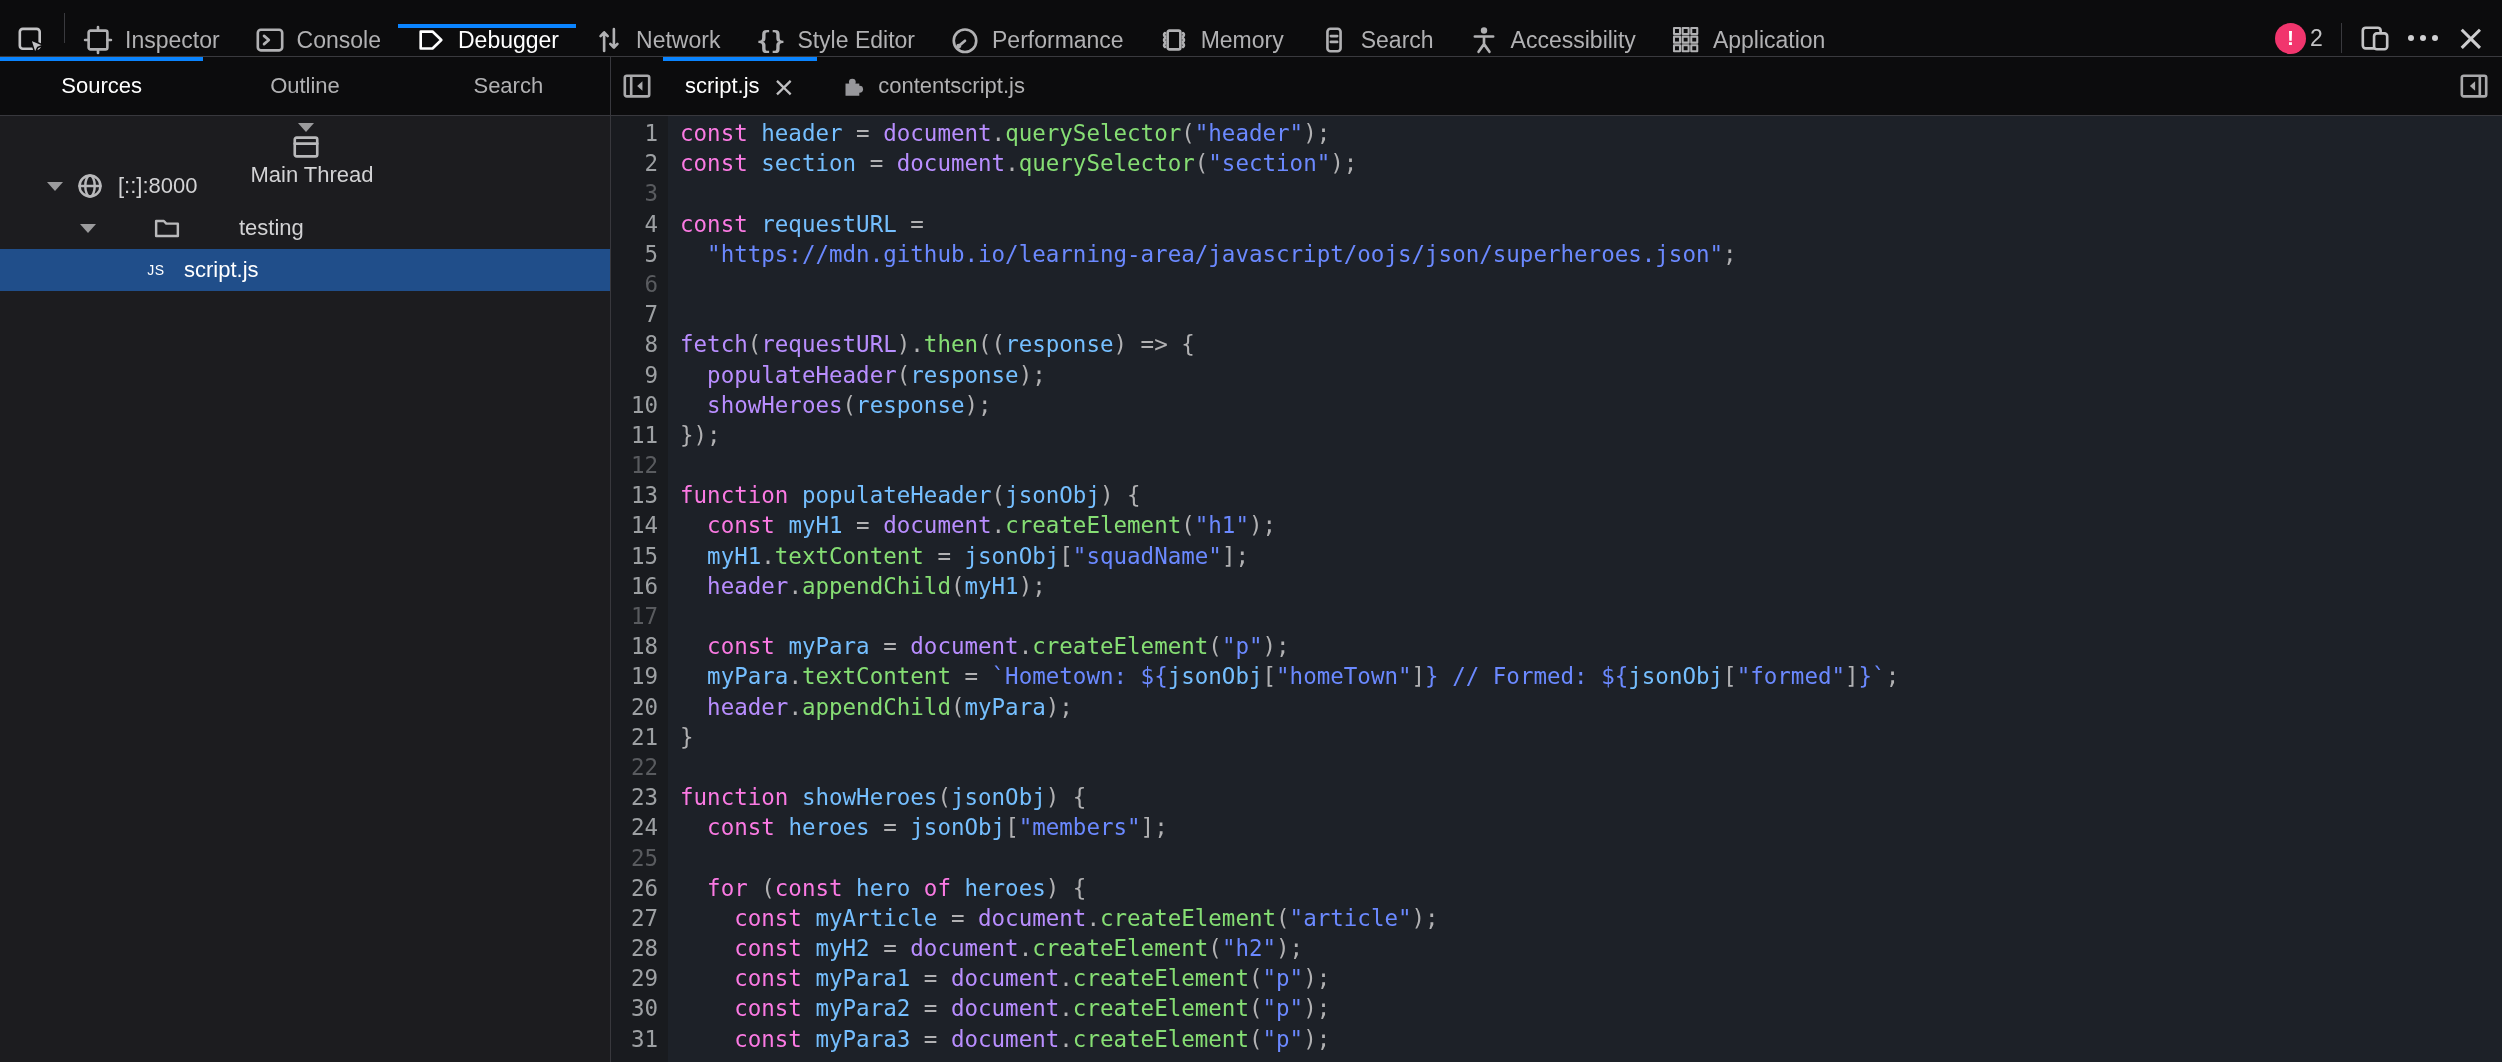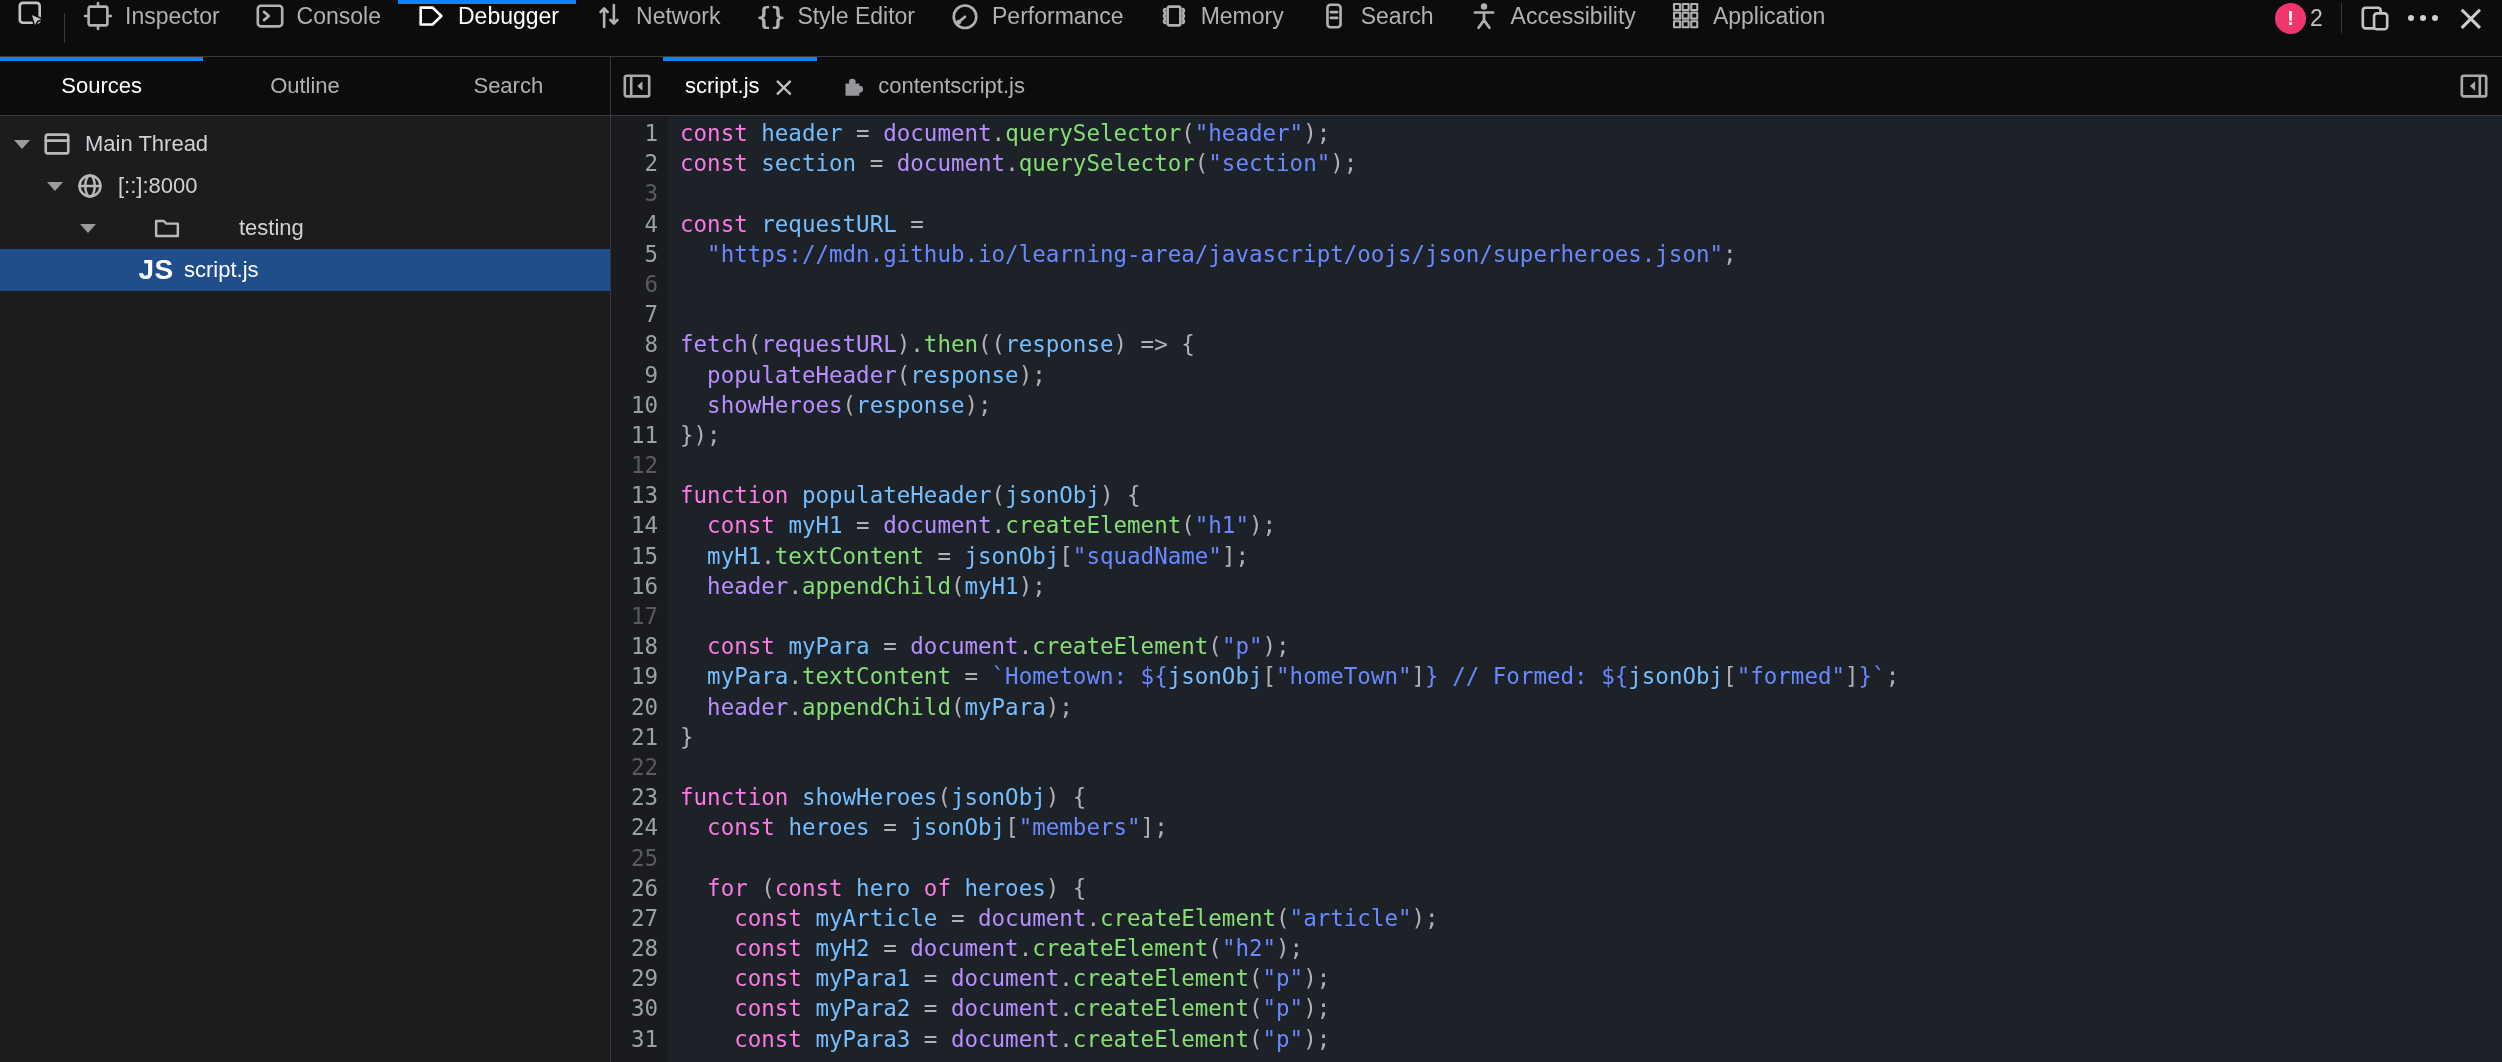--- a/index.html
+++ b/index.html
@@ -20,21 +20,21 @@
     --str:#6b89ff;
     --pun:#b1b1b3;
     --ln:#9da0a3;
     --ln-dim:#595b5f;
   }
   *{box-sizing:border-box;margin:0;padding:0}
   html,body{width:2502px;height:1062px;overflow:hidden;background:var(--bg-editor);
     font-family:"Liberation Sans",sans-serif;-webkit-font-smoothing:antialiased}
   
   .toolbar{height:57px;background:var(--bg-toolbar);border-bottom:1px solid #3a3a3e;
-    display:flex;align-items:flex-start;color:var(--txt)}
+    display:flex;align-items:flex-end;color:var(--txt)}
   .pick-btn{width:64px;display:flex;align-items:center;justify-content:center;color:#c3c3c5}
   .tb-sep{width:1px;height:30px;background:#3a3a3e;align-self:center}
   .tb-tabs{display:flex;align-items:stretch}
   .tb-tab{position:relative;display:flex;align-items:center;gap:11px;padding:0 17px;
     font-size:23px;color:var(--txt);cursor:default;white-space:nowrap}
   .tb-tab .ticon{display:flex;align-items:center;justify-content:center;width:32px;height:32px}
   .tb-tab.active{color:var(--txt-bright)}
   .tb-tab.active::before{content:"";position:absolute;top:0;left:0;right:0;height:4px;background:var(--accent)}
   .tb-spacer{flex:1}
   .tb-right{display:flex;align-items:center;gap:18px;padding-right:16px}
@@ -67,21 +67,21 @@
   .sources-pane{width:611px;background:var(--bg-panel);border-right:1px solid var(--border);
     padding-top:7px;overflow:hidden}
   .tree-row{height:42px;display:flex;align-items:center;font-size:22px;color:var(--txt-tree);
     white-space:nowrap}
   .tree-row.selected{background:var(--sel);color:#fff}
   .tri{width:0;height:0;border-left:8px solid transparent;border-right:8px solid transparent;
     border-top:9px solid #9b9b9d;margin-right:12px;flex:none}
   .tree-icon{display:flex;align-items:center;justify-content:center;width:30px;margin-right:13px;
     color:#b9b9bb;flex:none}
   .tree-row.selected .tree-icon{color:#e8e8ea}
-  .js-badge{font-weight:bold;font-size:28px;color:#fff;letter-spacing:0.5px}
+  .js-badge{font-weight:normal;font-size:14px;color:#fff;letter-spacing:0.5px}
   
   .editor{flex:1;overflow:hidden;position:relative;
     background:linear-gradient(90deg,var(--bg-gutter) 0 57px,var(--bg-editor) 57px);
     padding-top:2px;
     font-family:"DejaVu Sans Mono",monospace;font-size:22.5px;line-height:30.2px}
   .code-line{display:flex;height:30.2px}
   .ln{width:57px;flex:none;text-align:right;padding-right:10px;color:var(--ln)}
   .ln.dim{color:var(--ln-dim)}
   .lc{padding-left:12px;white-space:pre;color:var(--pun)}
   .tk-kw{color:var(--kw)}
@@ -265,21 +265,21 @@
           <rect x="1.5" y="2.5" width="13" height="11" rx="1"></rect>
           <path d="M11.1 3.4v9.2"></path>
           <path d="M8.6 5.5L5.8 8l2.8 2.5z" fill="currentColor" stroke="none"></path>
         </svg>
       </div>
   </div>
 </div>
 
 <div class="main">
   <div class="sources-pane" id="tree">
-      <div class="tree-row" style="padding-left: 14px;">
+      <div class="tree-row" style="padding-left: 14px; flex-direction: column;">
         <span class="tri"></span>
         <span class="tree-icon">
           <svg viewBox="0 0 16 16" width="30" height="30" fill="none" stroke="currentColor" stroke-width="1.4" stroke-linecap="round" stroke-linejoin="round">
             <rect x="2" y="3" width="12" height="10" rx="1"></rect>
             <path d="M2 6.2h12"></path>
           </svg>
         </span>
         <span>Main Thread</span>
       </div>
       <div class="tree-row" style="padding-left: 47px;">

